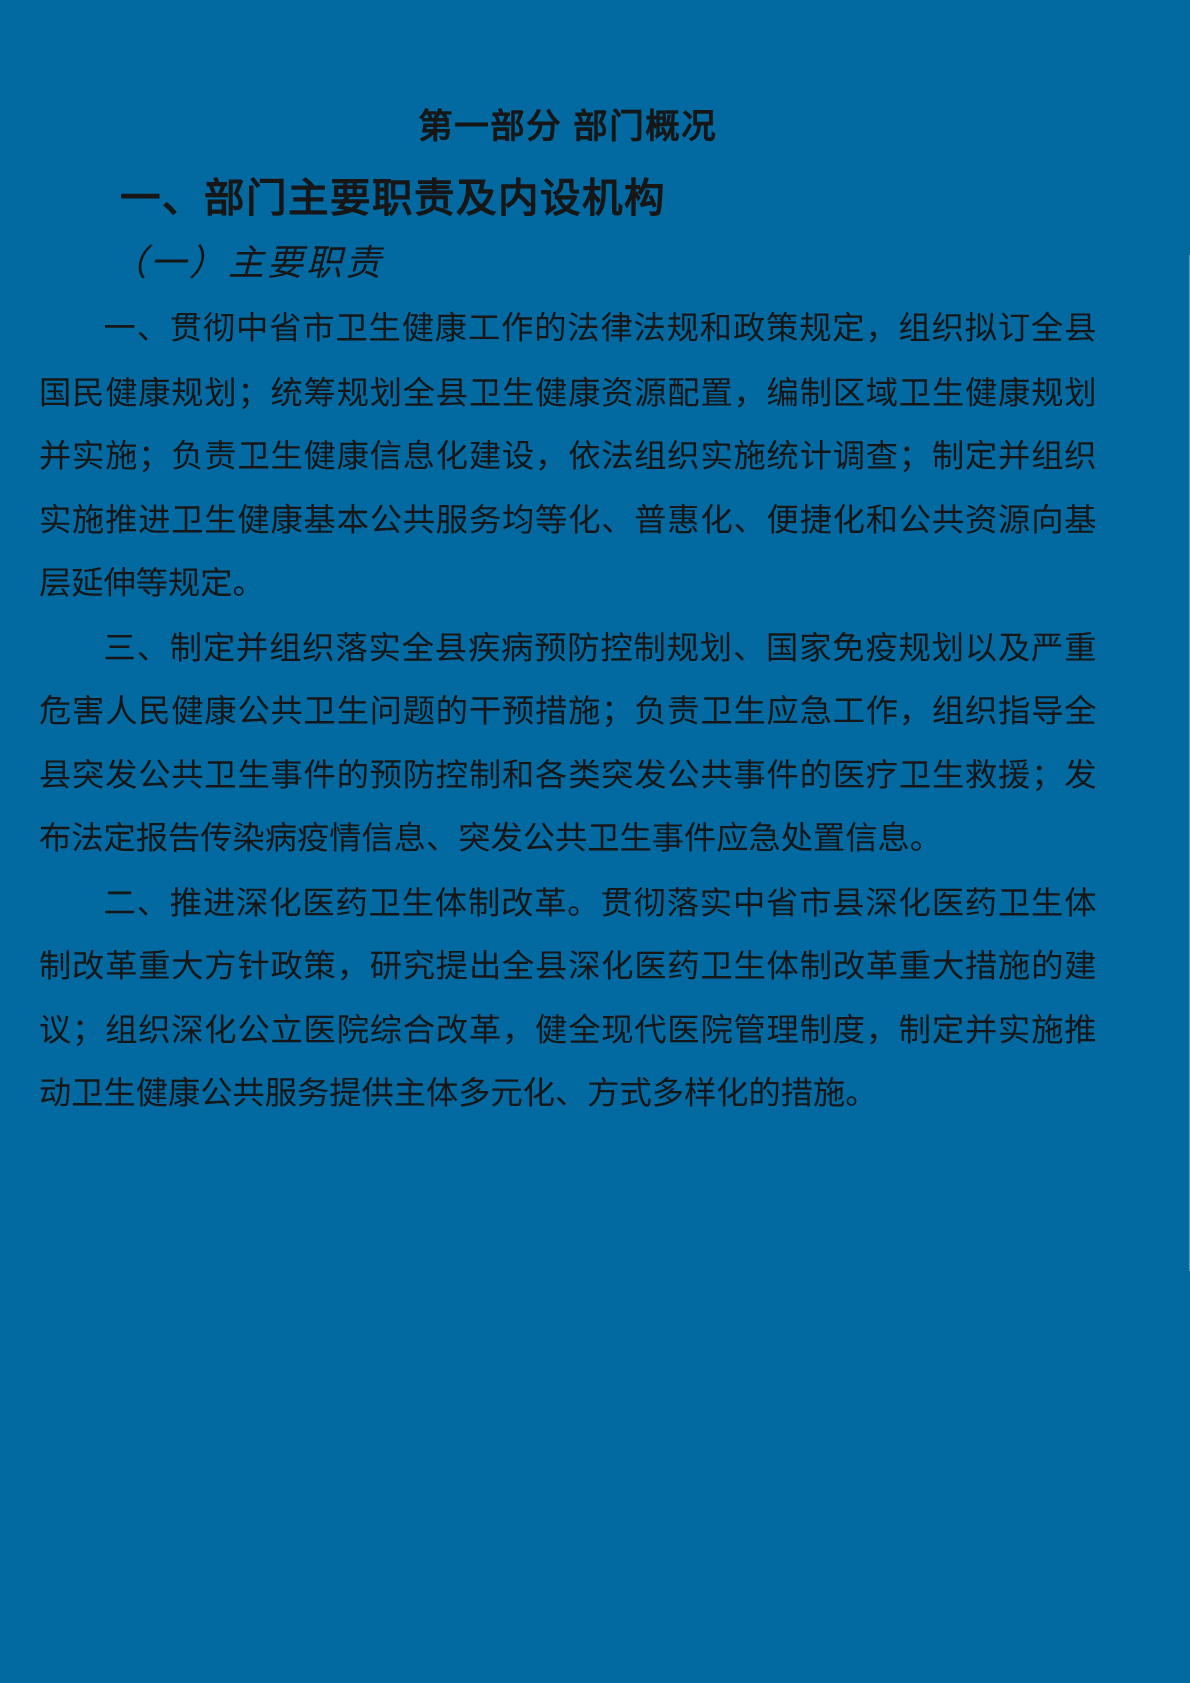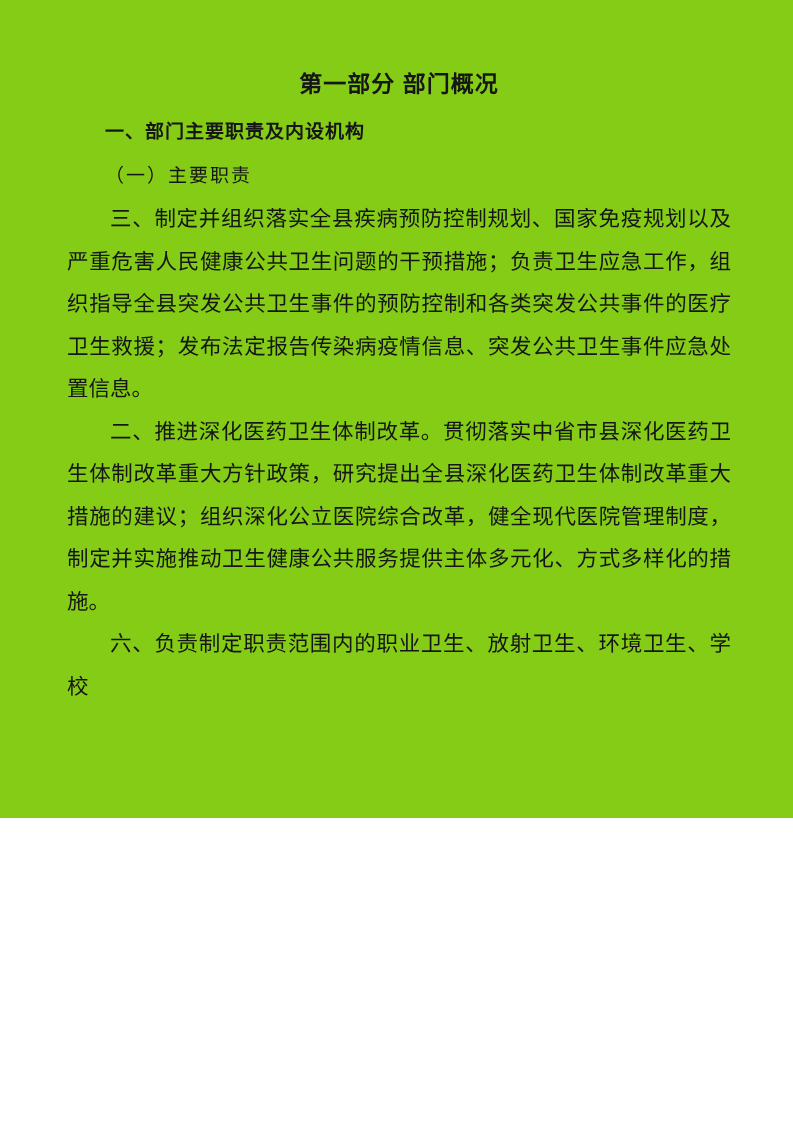--- a/index.html
+++ b/index.html
@@ -10,53 +10,54 @@
   body {
     width: 793px;
     height: 1122px;
     overflow: hidden;
     font-family: "Liberation Serif", serif;
     color: #161616;
   }
   .page {
     box-sizing: border-box;
     width: 793px;
-    height: 818px;
-    padding: 68px 62px 0 67px;
-    background: #84cc16;
+    height: 1122px;
+    padding: 68px 62px 0 26px;
+    background: #0369a1;
   }
   .doc-title {
     font-family: "Liberation Sans", sans-serif;
     font-weight: bold;
     font-size: 23px;
     line-height: 32px;
     text-align: center;
     letter-spacing: 1px;
     margin: 0;
     color: #161616;
   }
   .section-heading {
     font-family: Liberation Serif, serif;
     font-weight: bold;
-    font-size: 19px;
+    font-size: 27px;
     line-height: 44px;
     margin: 10px 0 0 0;
     text-indent: 2em;
     letter-spacing: 1px;
     color: #161616;
   }
   .subsection-heading {
     font-family: "Liberation Serif", serif;
     font-weight: normal;
-    font-size: 19px;
+    font-size: 24px;
     line-height: 44px;
     margin: 0;
     text-indent: 2em;
     letter-spacing: 2px;
     color: #161616;
+    font-style: italic;
   }
   .body-para {
     font-family: "Liberation Serif", serif;
     font-size: 21.5px;
     line-height: 42.5px;
     margin: 0;
     text-indent: 2em;
     text-align: justify;
     text-justify: inter-ideograph;
     color: #161616;
@@ -66,22 +67,22 @@
 <body>
 
 <div class="page">
 
   <h1 class="doc-title">第一部分 部门概况</h1>
 
   <h2 class="section-heading">一、部门主要职责及内设机构</h2>
 
   <h3 class="subsection-heading">（一）主要职责</h3>
 
+  <p class="body-para">一、贯彻中省市卫生健康工作的法律法规和政策规定，组织拟订全县国民健康规划；统筹规划全县卫生健康资源配置，编制区域卫生健康规划并实施；负责卫生健康信息化建设，依法组织实施统计调查；制定并组织实施推进卫生健康基本公共服务均等化、普惠化、便捷化和公共资源向基层延伸等规定。</p>
 
   <p class="body-para">三、制定并组织落实全县疾病预防控制规划、国家免疫规划以及严重危害人民健康公共卫生问题的干预措施；负责卫生应急工作，组织指导全县突发公共卫生事件的预防控制和各类突发公共事件的医疗卫生救援；发布法定报告传染病疫情信息、突发公共卫生事件应急处置信息。</p>
 
   <p class="body-para">二、推进深化医药卫生体制改革。贯彻落实中省市县深化医药卫生体制改革重大方针政策，研究提出全县深化医药卫生体制改革重大措施的建议；组织深化公立医院综合改革，健全现代医院管理制度，制定并实施推动卫生健康公共服务提供主体多元化、方式多样化的措施。</p>
 
 
 
-  <p class="body-para">六、负责制定职责范围内的职业卫生、放射卫生、环境卫生、学校</p>
 
 </div>
 
 </body></html>

